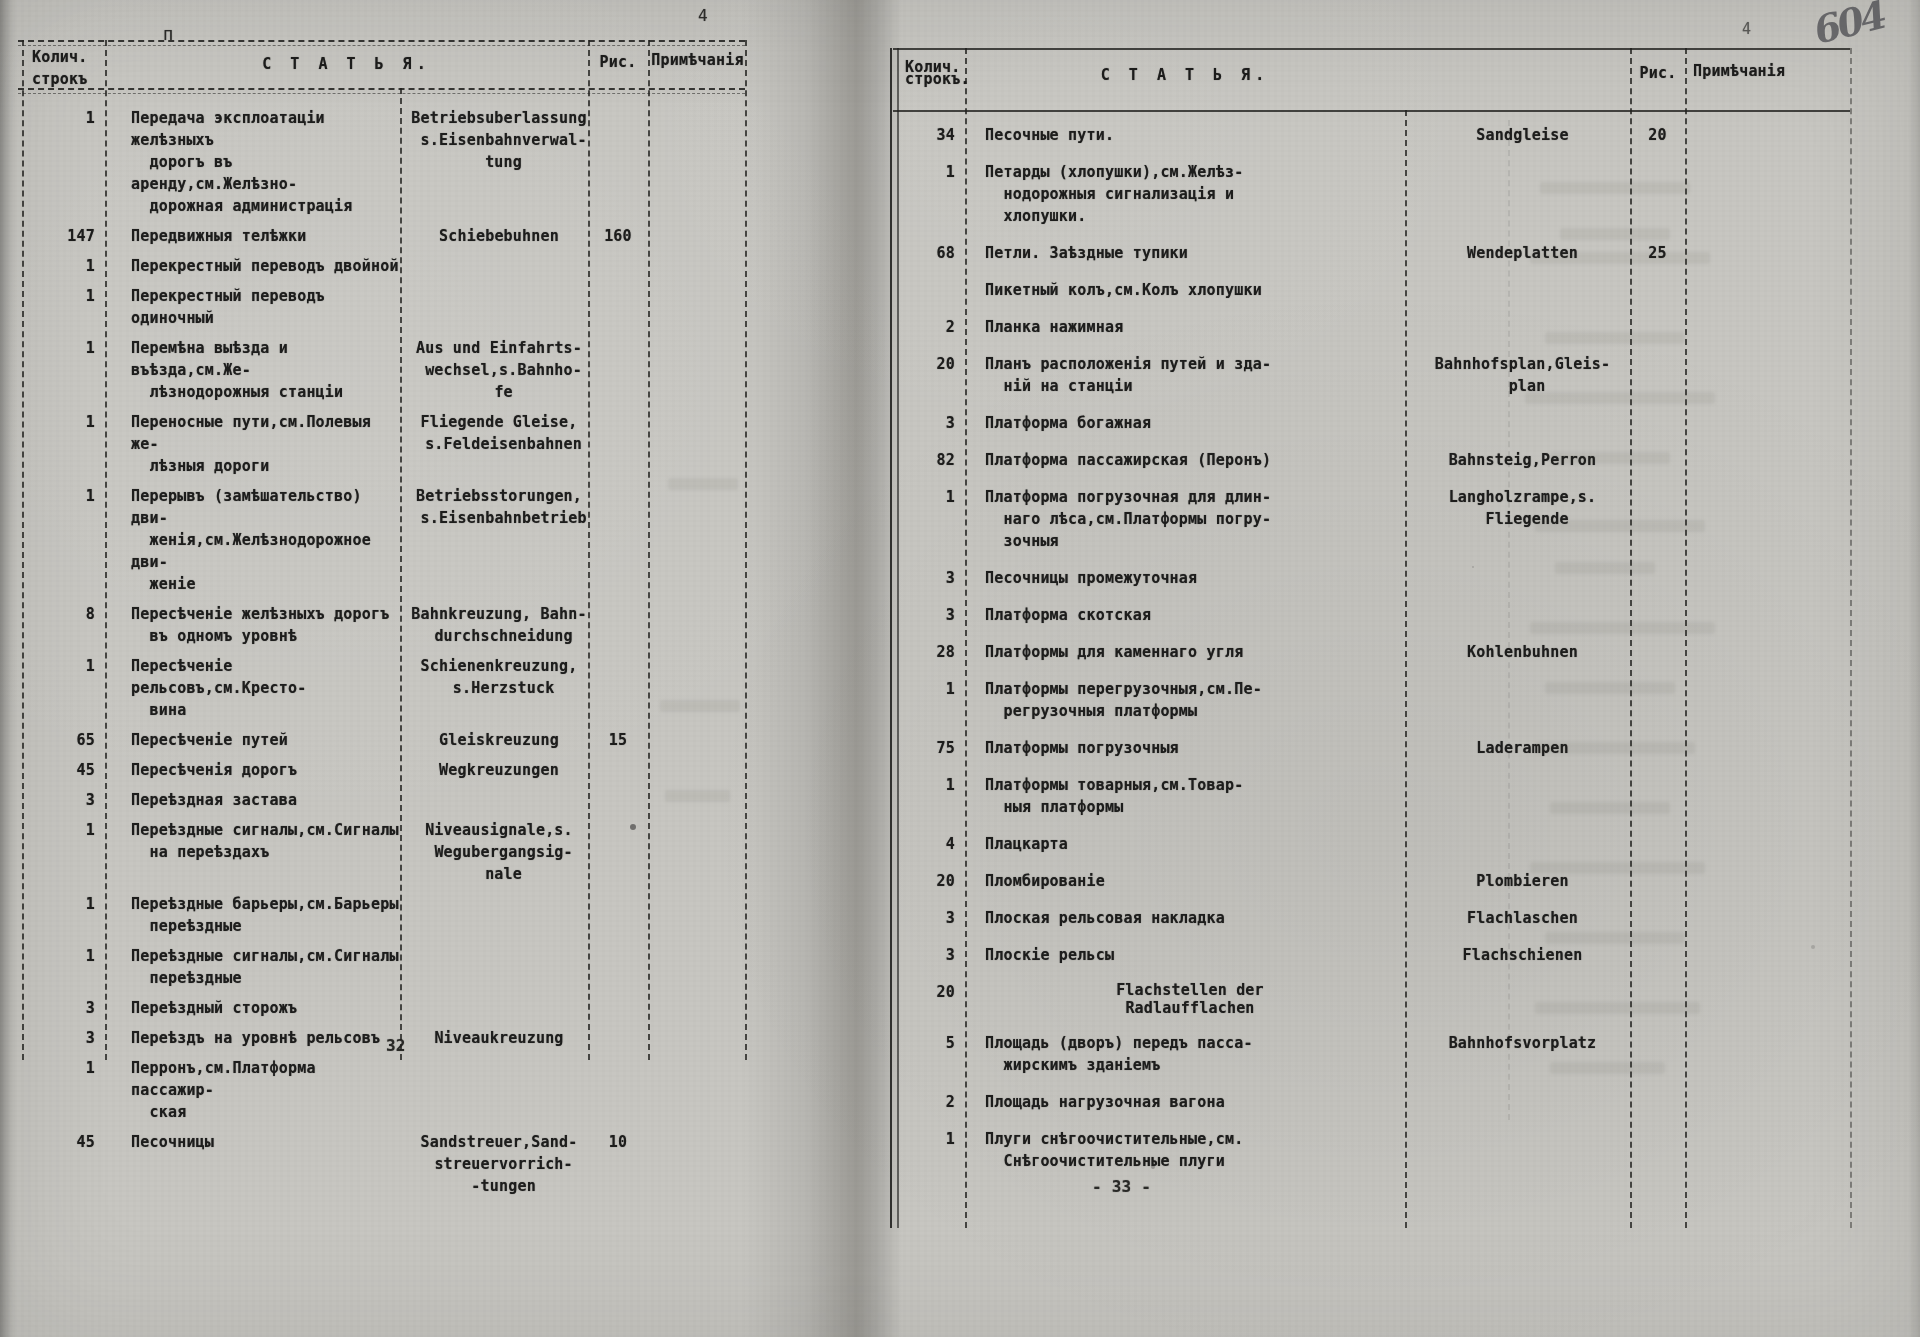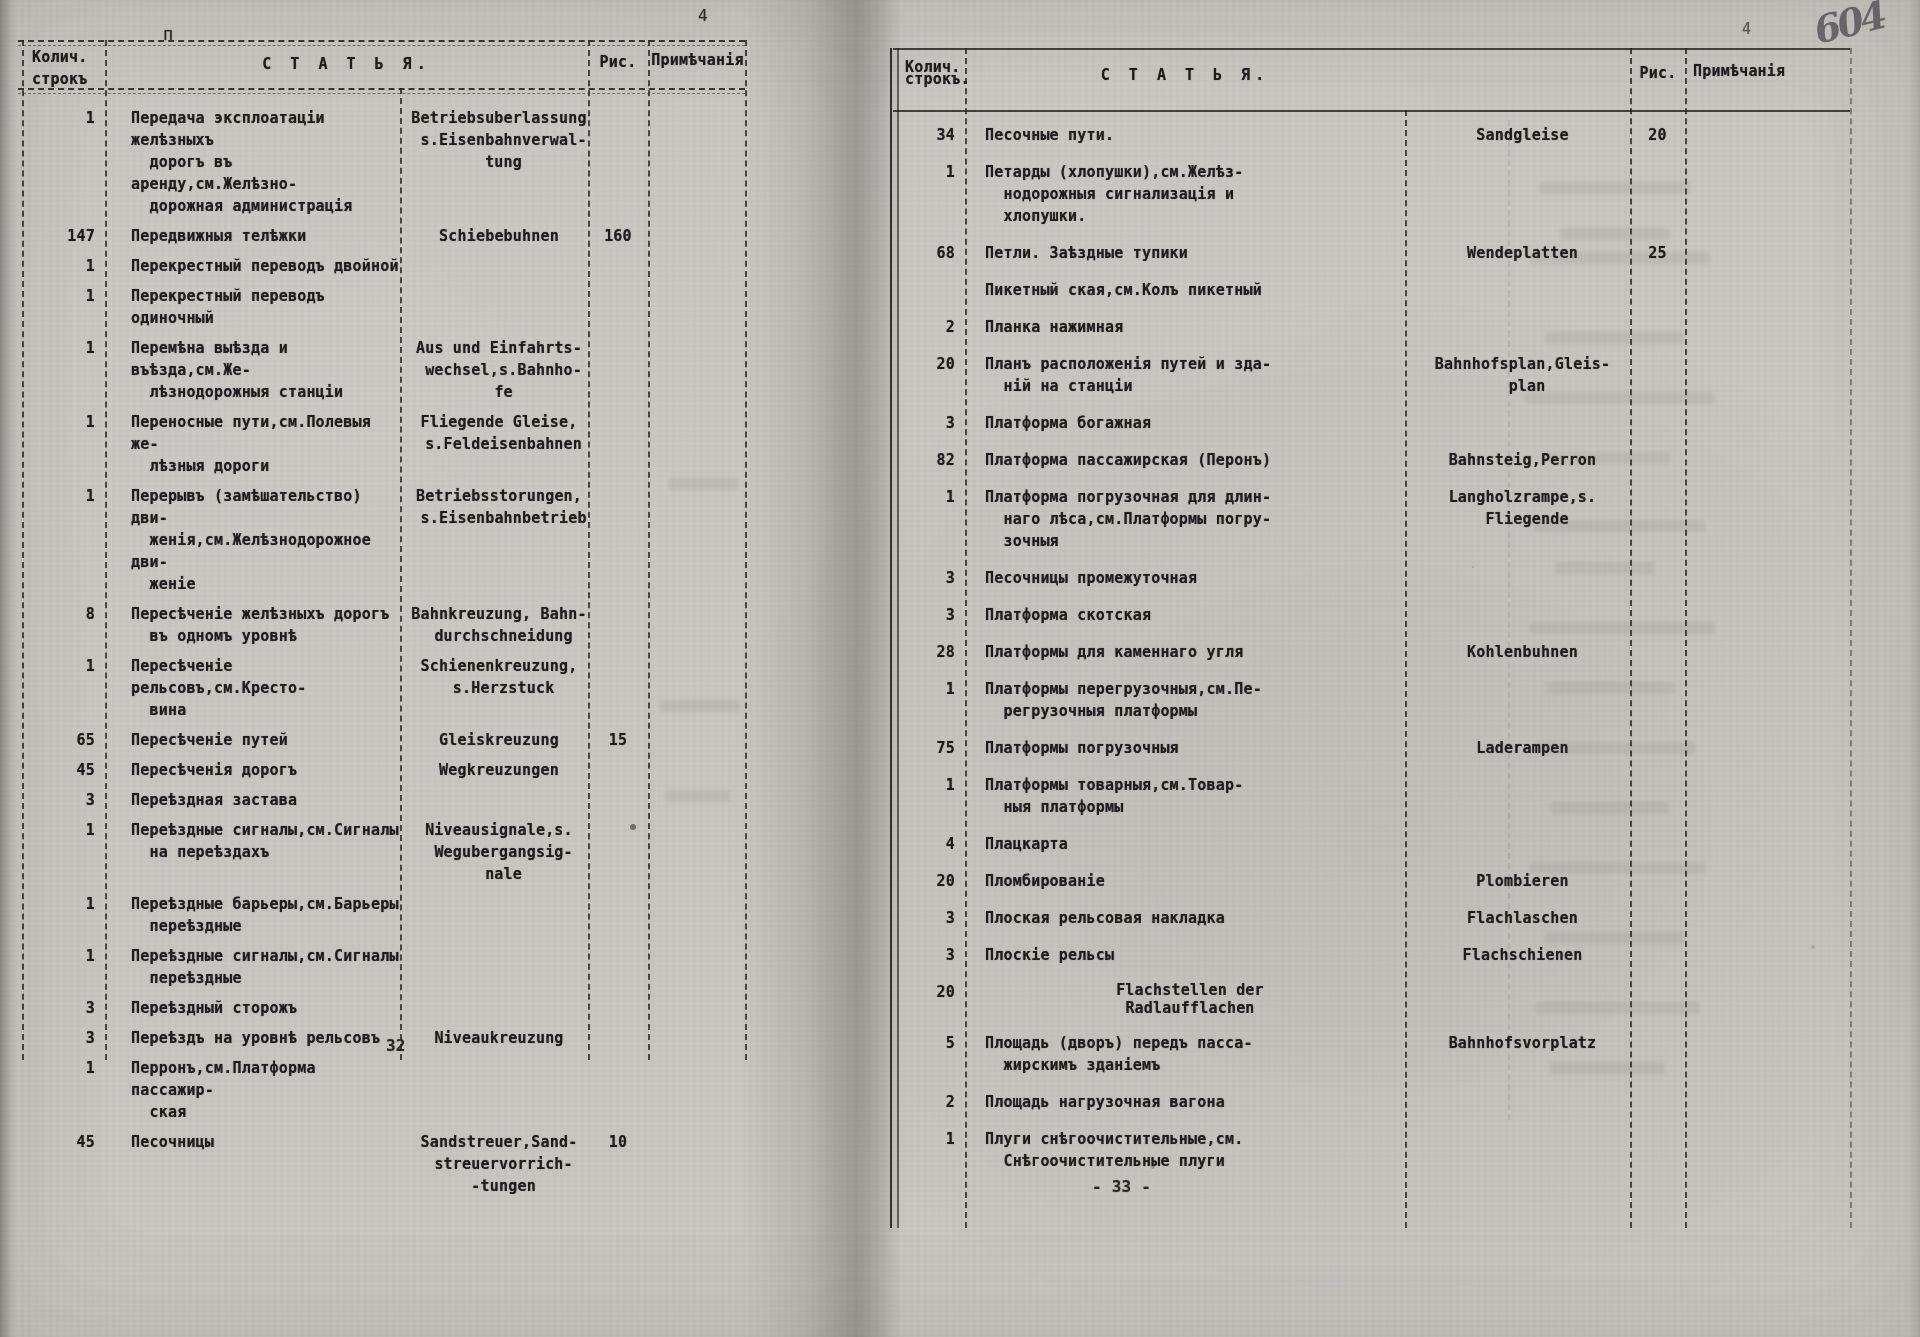--- a/index.html
+++ b/index.html
@@ -259,21 +259,21 @@
         <div class="c-fig"></div>
       </div>
     <div class="row">
         <div class="c-count">68</div>
         <div class="c-ru">Петли. Заѣздные тупики</div>
         <div class="c-de">Wendeplatten</div>
         <div class="c-fig">25</div>
       </div>
     <div class="row">
         <div class="c-count"></div>
-        <div class="c-ru">Пикетный ская,см.Колъ пикетный</div>
+        <div class="c-ru">Пикетный колъ,см.Колъ хлопушки</div>
         <div class="c-de"></div>
         <div class="c-fig"></div>
       </div>
     <div class="row">
         <div class="c-count">2</div>
         <div class="c-ru">Планка нажимная</div>
         <div class="c-de"></div>
         <div class="c-fig"></div>
       </div>
     <div class="row">

